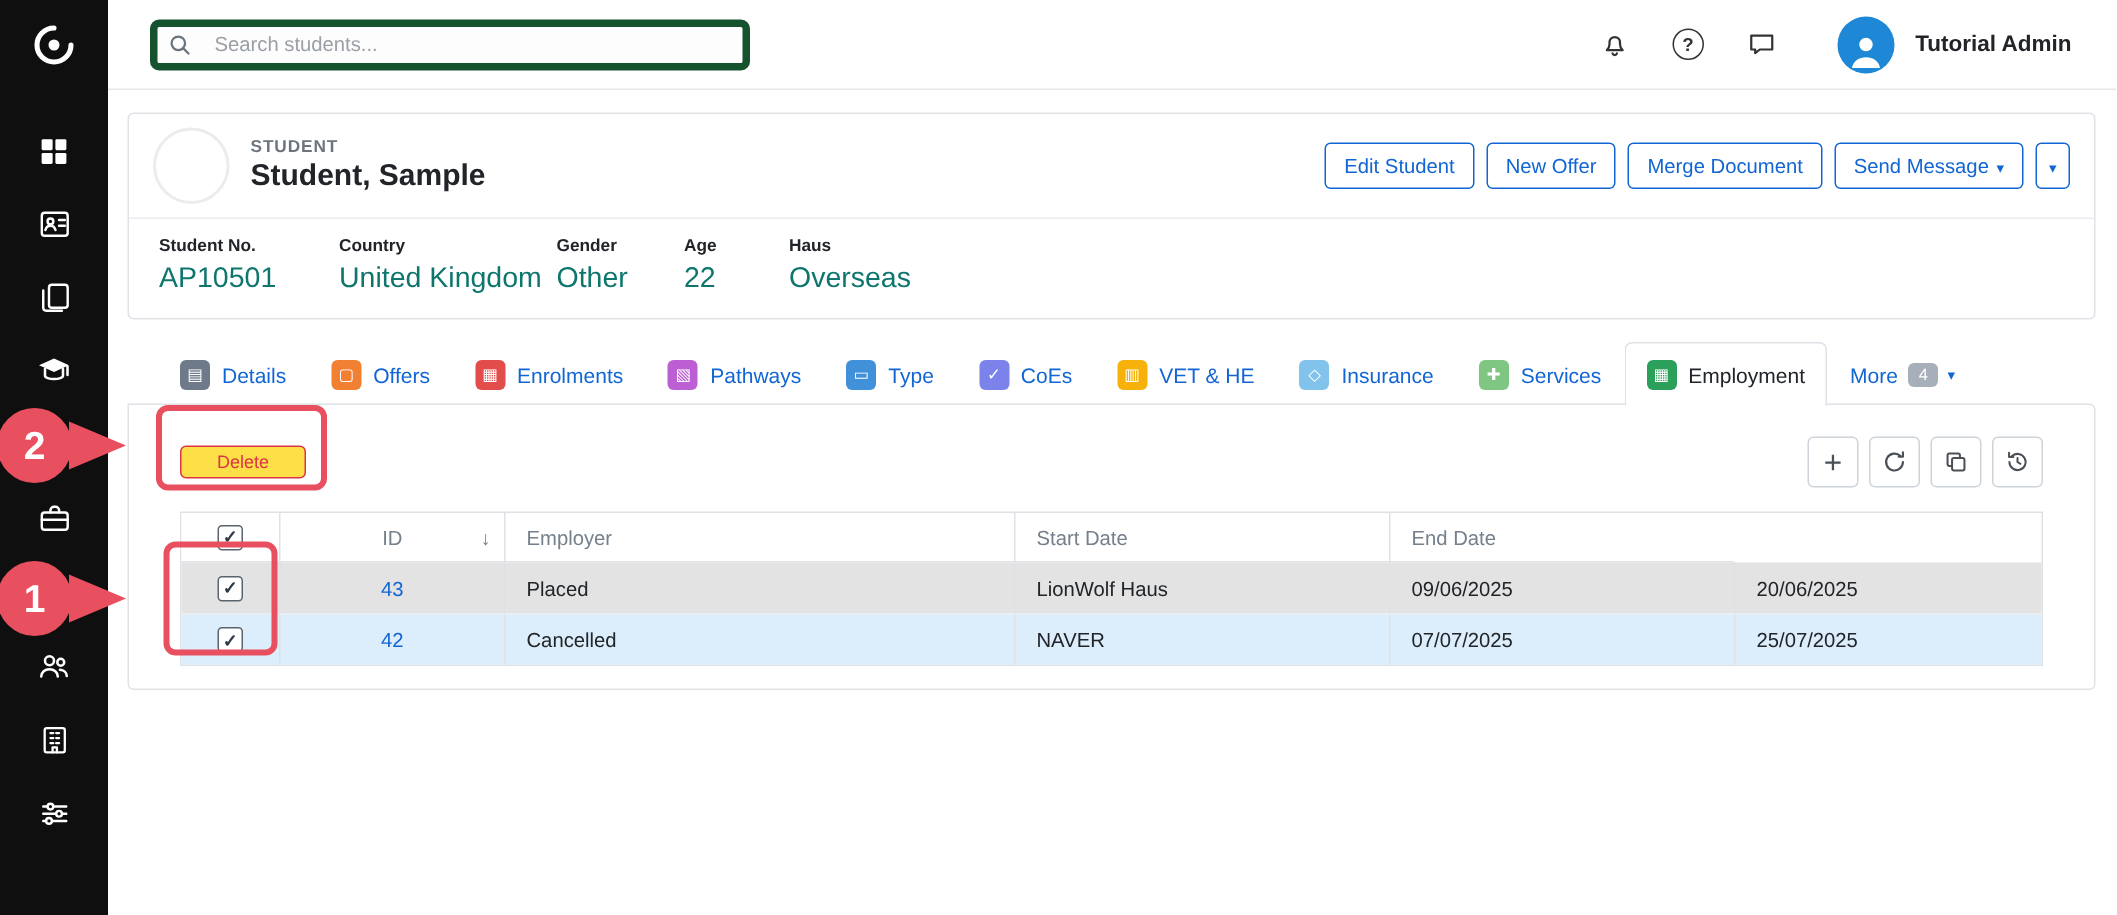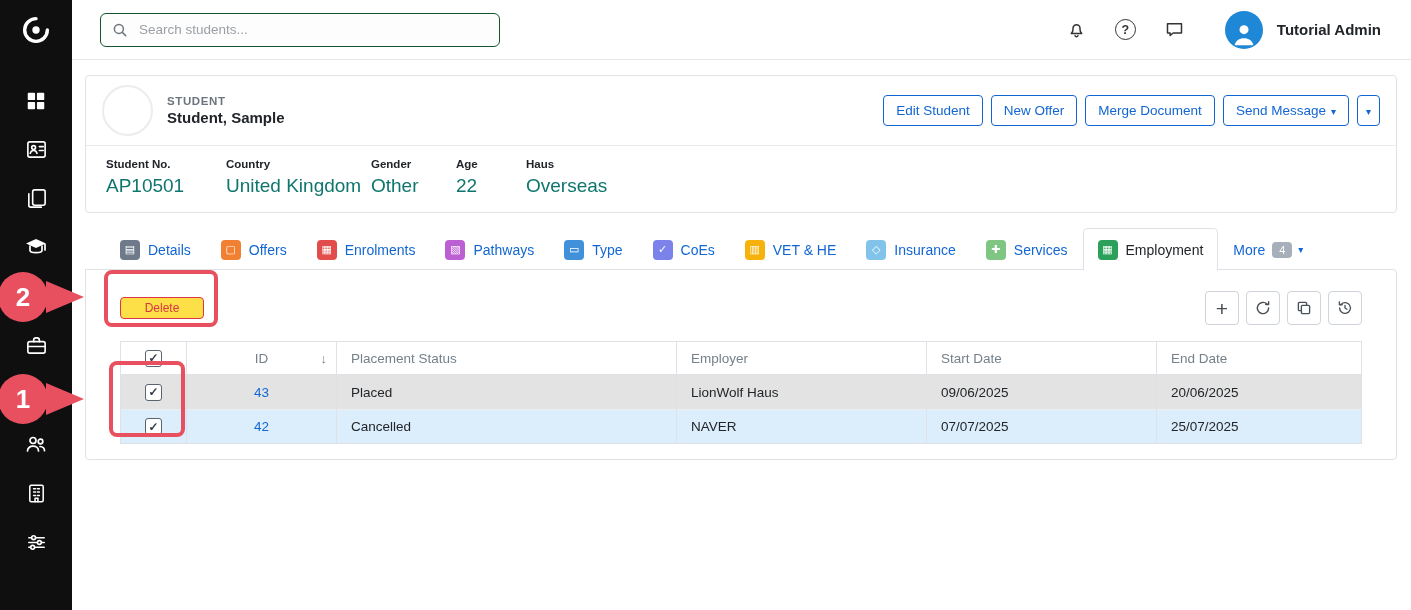--- a/index.html
+++ b/index.html
@@ -9,21 +9,21 @@
   
   .sidebar{position:absolute;left:0;top:0;width:72px;height:610px;background:#0f0f0f;z-index:5;}
   .logo{position:absolute;left:0;top:0;width:72px;height:60px;display:flex;align-items:center;justify-content:center;cursor:pointer;}
   .side-item{position:absolute;left:0;width:72px;height:26px;display:flex;align-items:center;justify-content:center;cursor:pointer;}
 
   
   .topbar{position:absolute;left:72px;top:0;width:1339px;height:60px;background:#fff;
           border-bottom:1px solid #e7e7e7;display:flex;align-items:center;box-sizing:border-box;}
   .search-wrap{position:relative;margin-left:28px;width:400px;height:34px;}
   .search-wrap svg{position:absolute;left:11px;top:8px;}
-  .search-input{width:100%;height:100%;box-sizing:border-box;border:1px solid #14532d;border-radius:6px;
+  .search-input{width:100%;height:100%;box-sizing:border-box;border:5px solid #14532d;border-radius:6px;
                 background:#fdfdfd;padding:0 12px 0 38px;font-size:13.5px;color:#333;outline:none;
                 font-family:"Liberation Sans",sans-serif;}
   .search-input::placeholder{color:#9aa0a6;}
   .topbar-right{margin-left:auto;display:flex;align-items:center;padding-right:30px;}
   .icon-btn{background:none;border:none;padding:0;margin:0 14px;cursor:pointer;display:flex;align-items:center;justify-content:center;}
   .help-circle{width:21px;height:21px;border:1.7px solid #333;border-radius:50%;display:flex;align-items:center;
                justify-content:center;font-size:12.5px;font-weight:bold;color:#333;box-sizing:border-box;}
   .user-avatar{width:38px;height:38px;border-radius:50%;background:#1e88d6;margin-left:26px;display:flex;
                align-items:flex-end;justify-content:center;overflow:hidden;cursor:pointer;}
   .user-name{font-weight:bold;font-size:15px;margin-left:14px;}
@@ -34,21 +34,21 @@
   
   .card{margin:14px 14px 0 13px;border:1px solid #dfe3e7;border-radius:4px;background:#fff;}
   .card-top{display:flex;align-items:center;padding:11px 16px;height:47px;}
   .stu-avatar{width:47px;height:47px;border-radius:50%;border:2px solid #ececec;
       background:
         radial-gradient(circle at 50% 14%, #8a6a4f 0 36%, rgba(0,0,0,0) 37%),
         linear-gradient(180deg,#e3bd97 0%,#d2a98b 55%,#b8real 100%),
         linear-gradient(180deg,#e3bd97 0%,#cfa686 60%,#b08a68 100%);}
   .stu-meta{margin-left:14px;}
   .stu-type{font-size:11.5px;font-weight:600;color:#6c757d;letter-spacing:.6px;}
-  .stu-name{font-size:15px;font-weight:bold;color:#212529;margin-top:2px;}
+  .stu-name{font-size:20px;font-weight:bold;color:#212529;margin-top:2px;}
   .card-actions{margin-left:auto;display:flex;gap:8px;}
   .btn-blue{background:#fff;border:1px solid #1266d3;border-radius:4px;color:#1266d3;font-size:13.5px;
             height:31px;padding:0 12px;cursor:pointer;font-family:"Liberation Sans",sans-serif;white-space:nowrap;}
   .btn-blue .caret{font-size:10px;margin-left:5px;}
   .btn-caret{padding:0 8px;}
   .card-info{display:flex;border-top:1px solid #e9ecef;padding:12px 20px 15px;}
   .info-field{margin-right:0;}
   .info-label{font-size:11.5px;font-weight:bold;color:#212529;margin-bottom:5px;}
   .info-value{font-size:19px;color:#0f766e;}
   .if-0{width:120px;} .if-1{width:145px;} .if-2{width:85px;} .if-3{width:70px;}
@@ -348,21 +348,20 @@
       <div class="tbl">
         <div class="thead">
           <div class="trow">
             <div class="cell">
               <span class="cb">✓</span>
             </div>
             <div class="cell cell-id">
               <span>ID</span>
               <span class="sort-arrow">↓</span>
             </div>
-            <div class="cell">Placement Status</div>
             <div class="cell">Employer</div>
             <div class="cell">Start Date</div>
             <div class="cell">End Date</div>
           </div>
         </div>
         <div class="tbody">
           <div class="trow row-gray">
             <div class="cell">
               <span class="cb">✓</span>
             </div>

